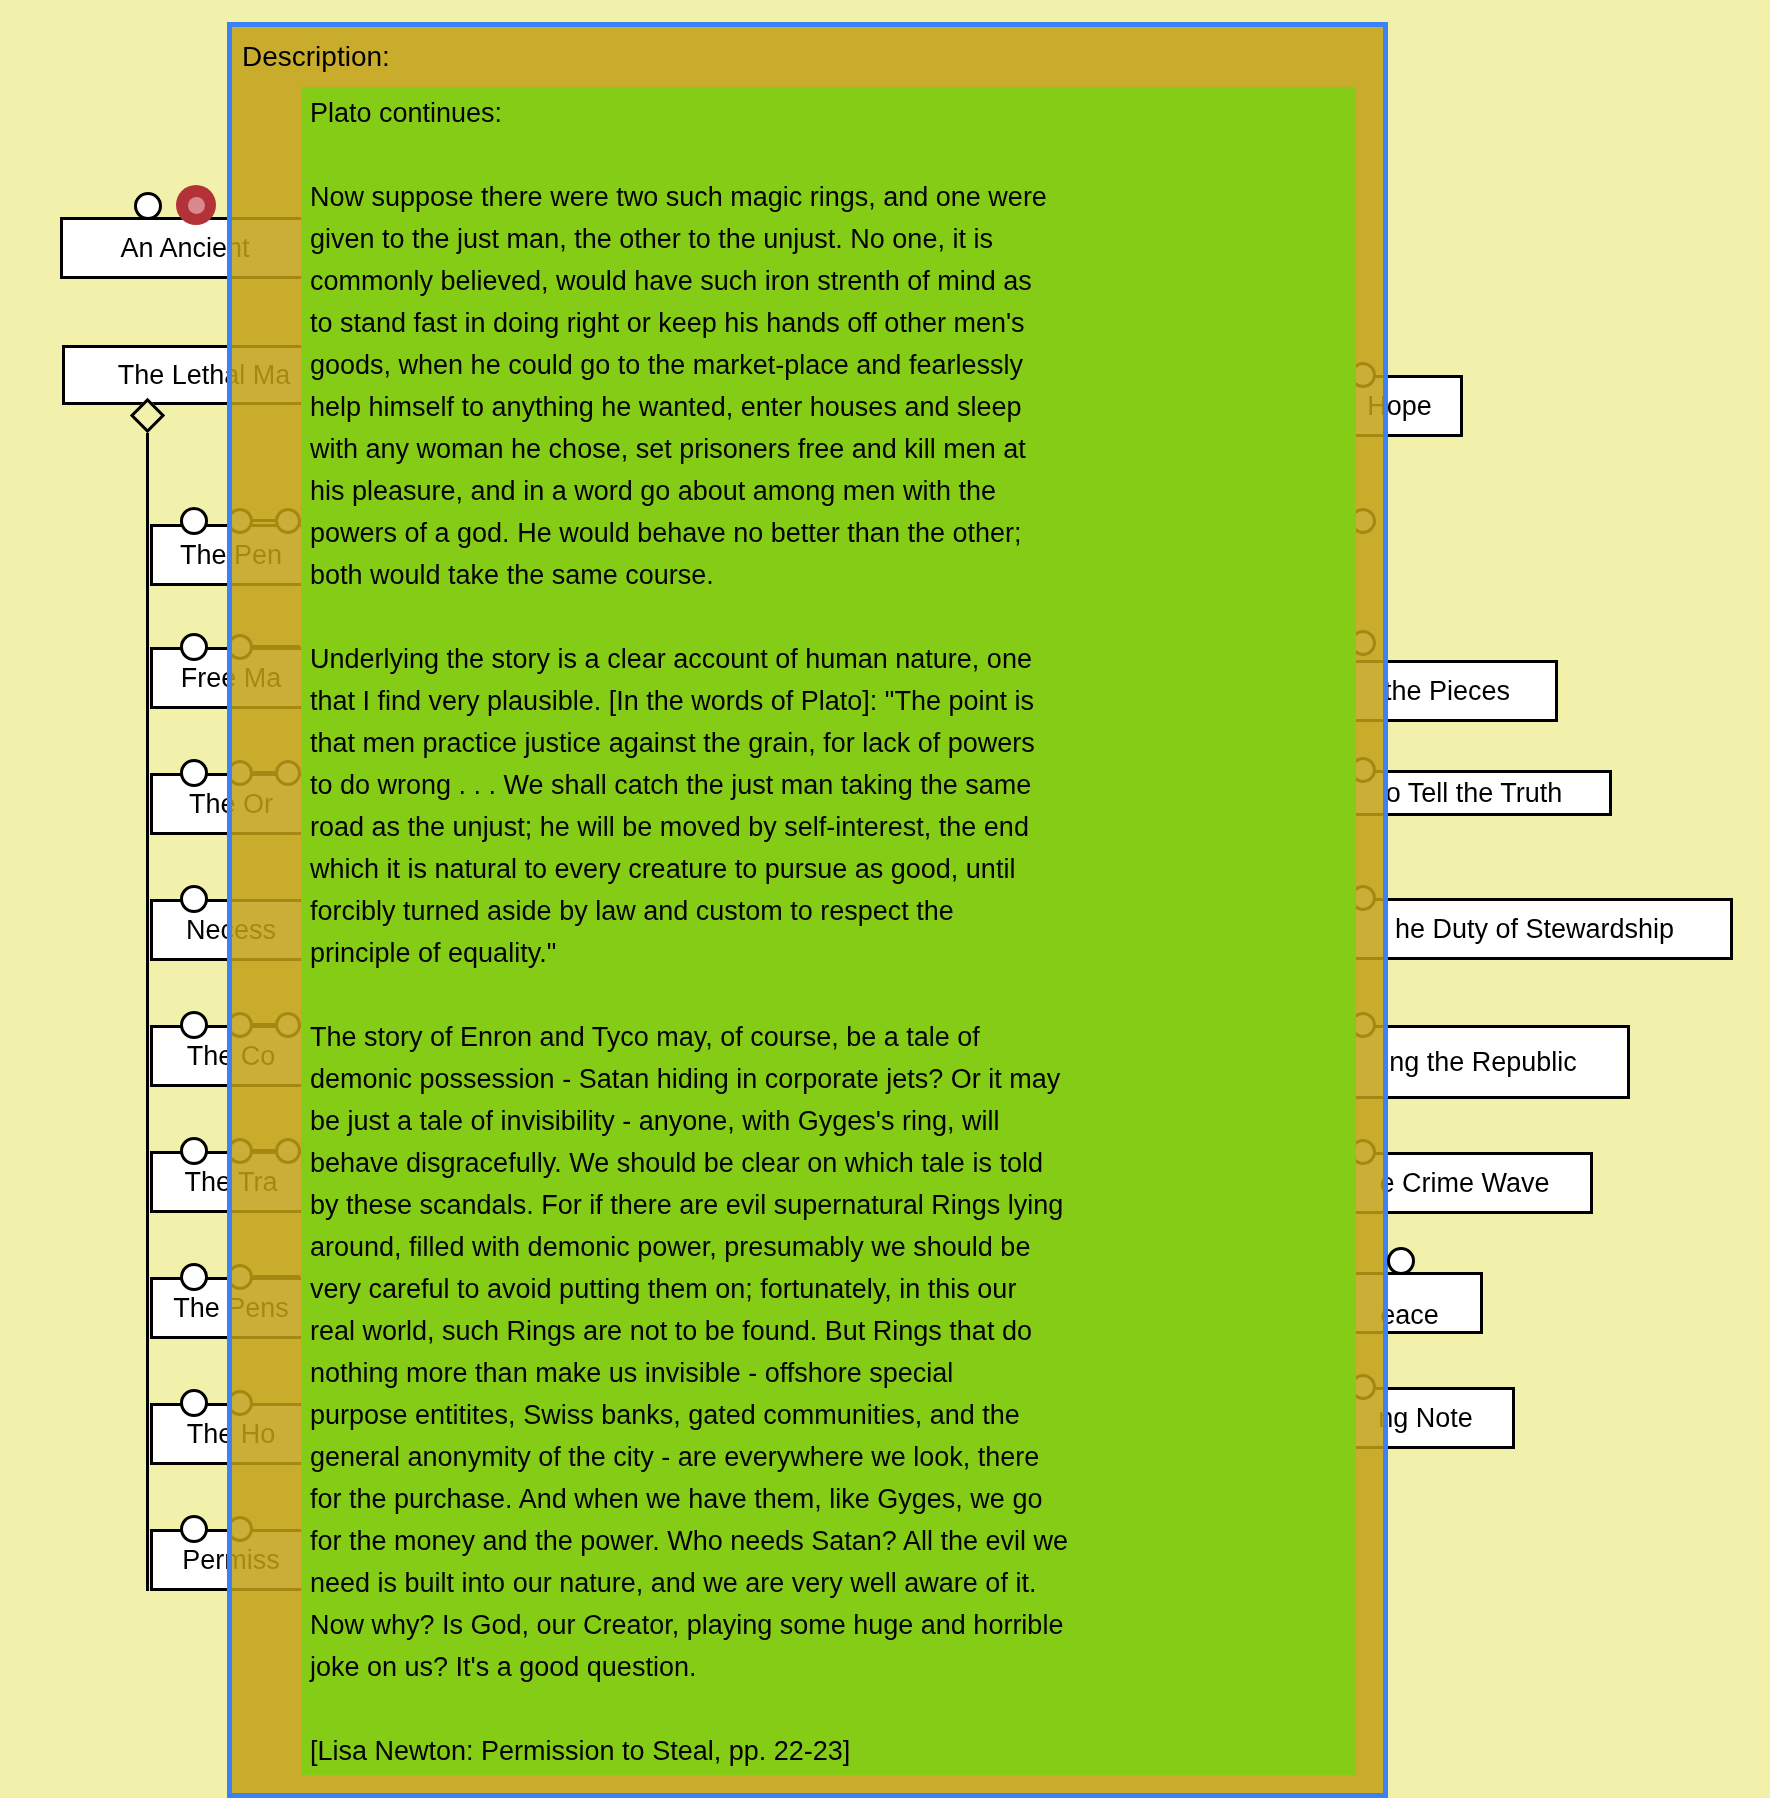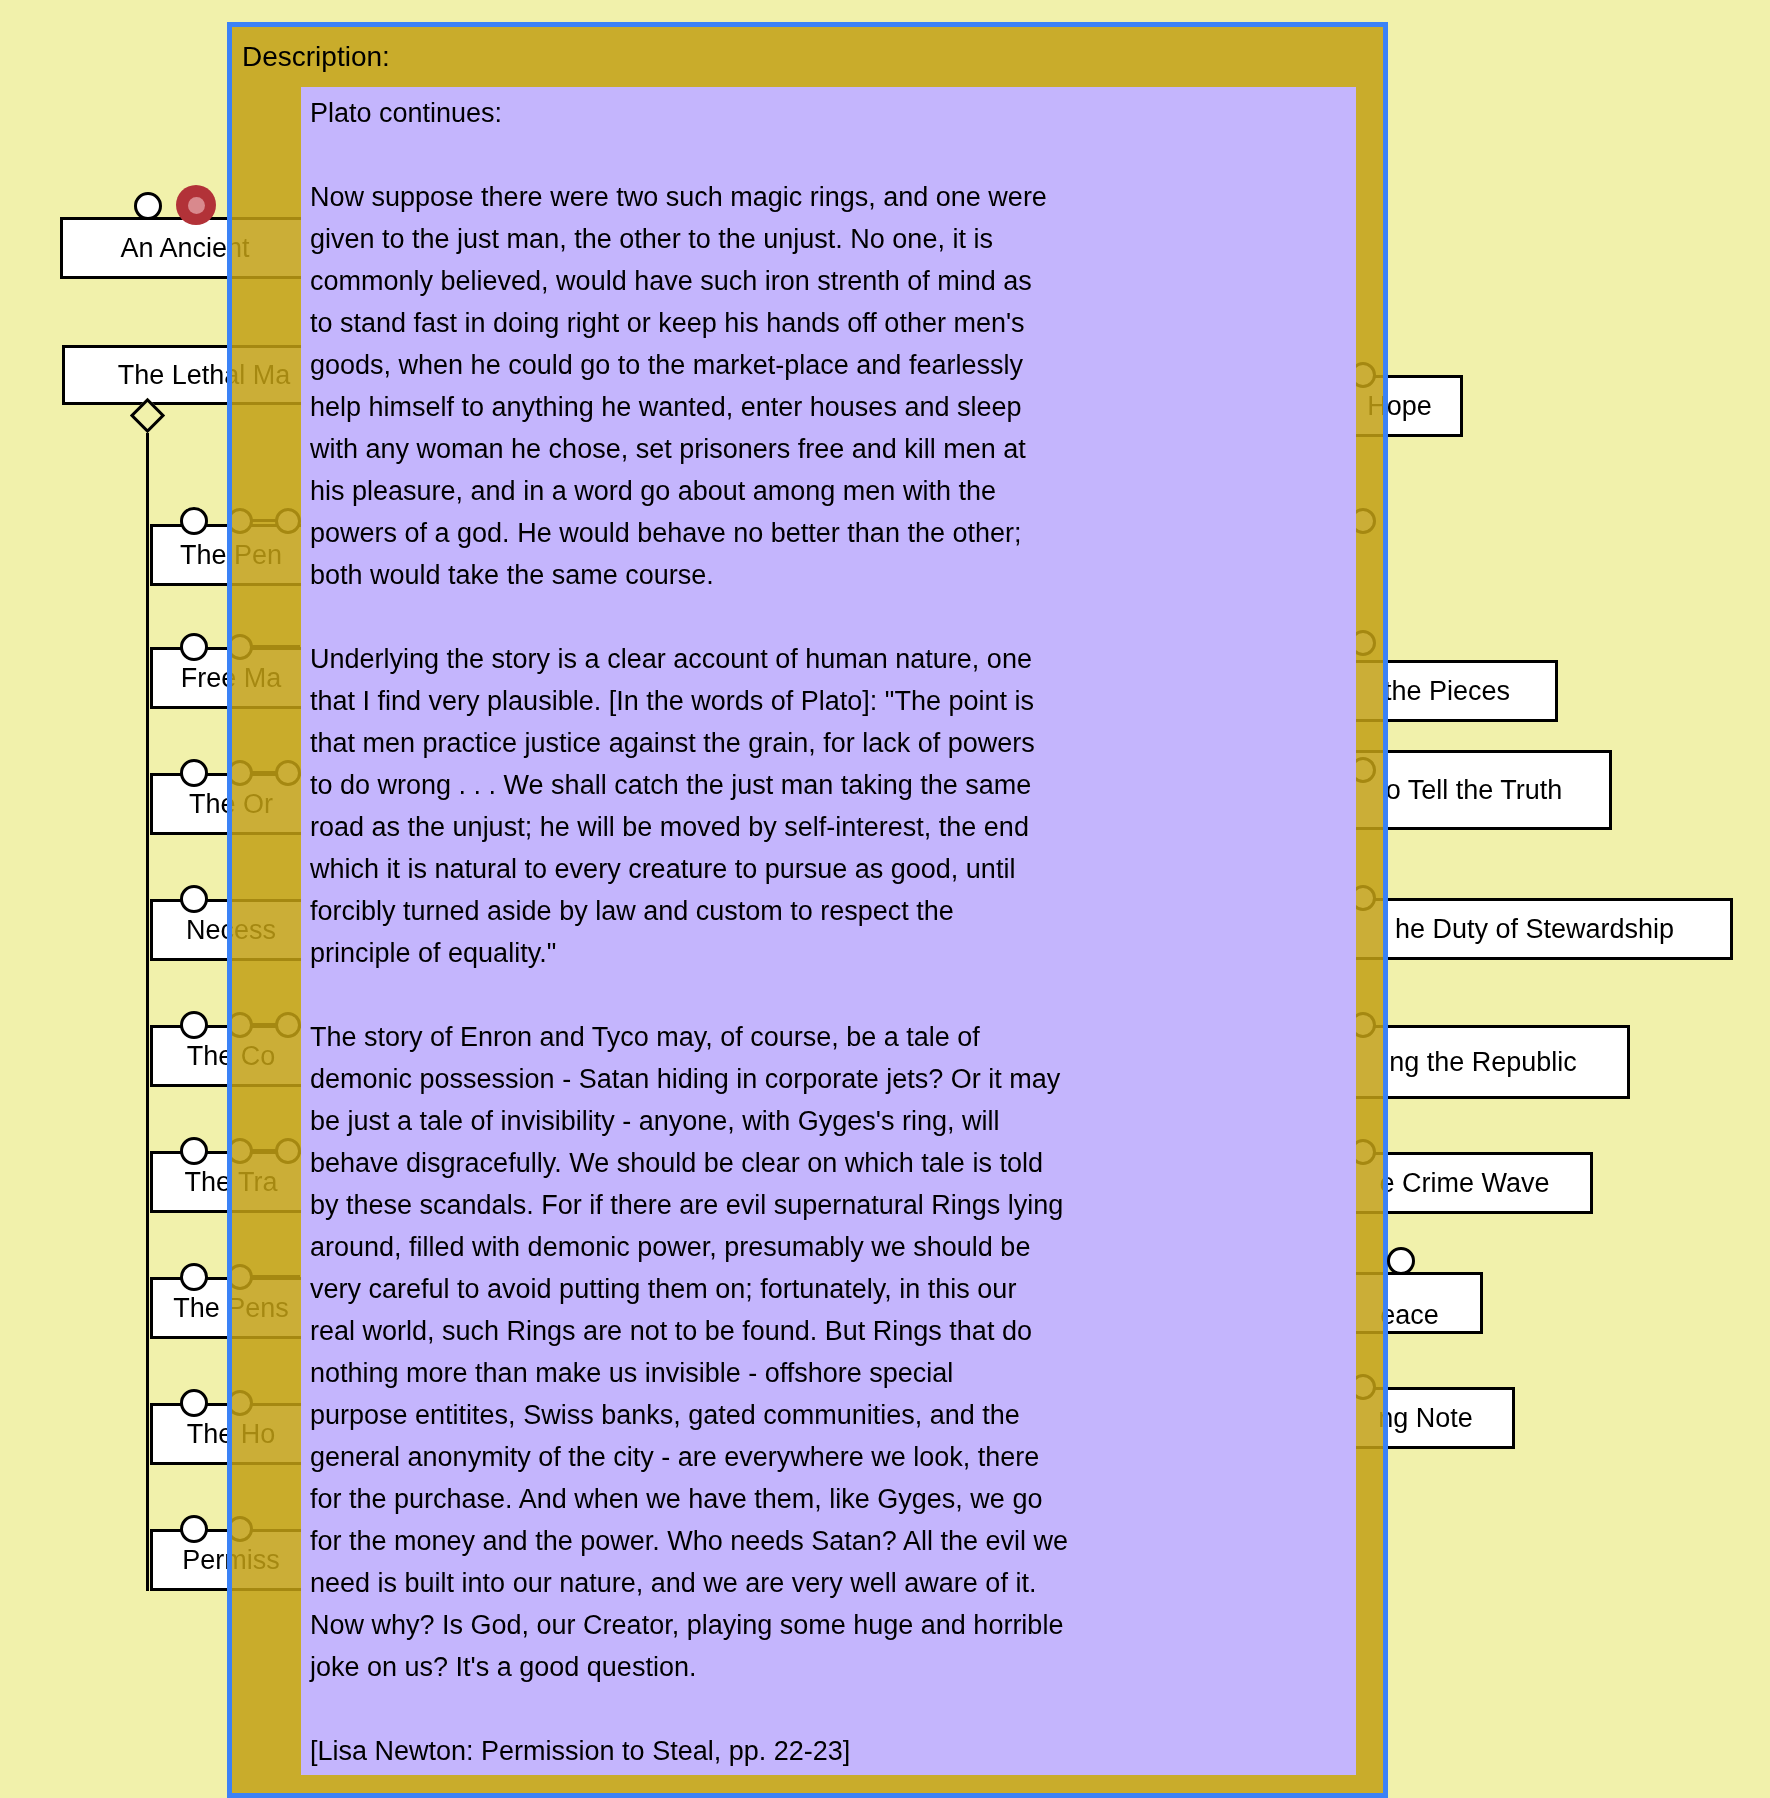--- a/index.html
+++ b/index.html
@@ -35,21 +35,21 @@
   .dialog{
     position:absolute;left:227px;top:22px;width:1161px;height:1776px;
     border:5px solid #3b82f6;box-sizing:border-box;
     background:rgba(194,160,20,0.85);z-index:10;
   }
   .dialog-title{
     position:absolute;left:10px;top:14px;font-size:28px;color:#000;
   }
   .dialog-body{
     position:absolute;left:69px;top:60px;width:1055px;height:1688px;
-    background:#c4b5fd;box-sizing:border-box;padding:5px 8px 0 9px;
+    background:#84cc16;box-sizing:border-box;padding:5px 8px 0 9px;
     font-size:27px;line-height:42px;color:#000;
     white-space:pre-line;overflow:hidden;
   }
   
   .over{z-index:20;}
 </style>
 </head>
 <body>
 
 <div class="stage">
@@ -132,21 +132,21 @@
 
   <div class="handle" style="left:180px;top:1515px;"></div>
   <div class="handle small" style="left:227px;top:1516px;"></div>
 
   <div class="node" style="left:1336px;top:375px;width:127px;height:62px;">
       <span>Hope</span>
     </div>
   <div class="node" style="left:1336px;top:643px;width:222px;height:62px;margin-top:17px;">
       <span>the Pieces</span>
     </div>
-  <div class="node" style="left:1336px;top:750px;width:276px;height:80px;text-align:right;">
+  <div class="node" style="left:1336px;top:770px;width:276px;height:46px;text-align:right;">
       <span>o Tell the Truth</span>
     </div>
   <div class="node" style="left:1336px;top:898px;width:397px;height:62px;">
       <span>he Duty of Stewardship</span>
     </div>
   <div class="node" style="left:1336px;top:1025px;width:294px;height:74px;">
       <span>ng the Republic</span>
     </div>
   <div class="node" style="left:1336px;top:1152px;width:257px;height:62px;">
       <span>e Crime Wave</span>

